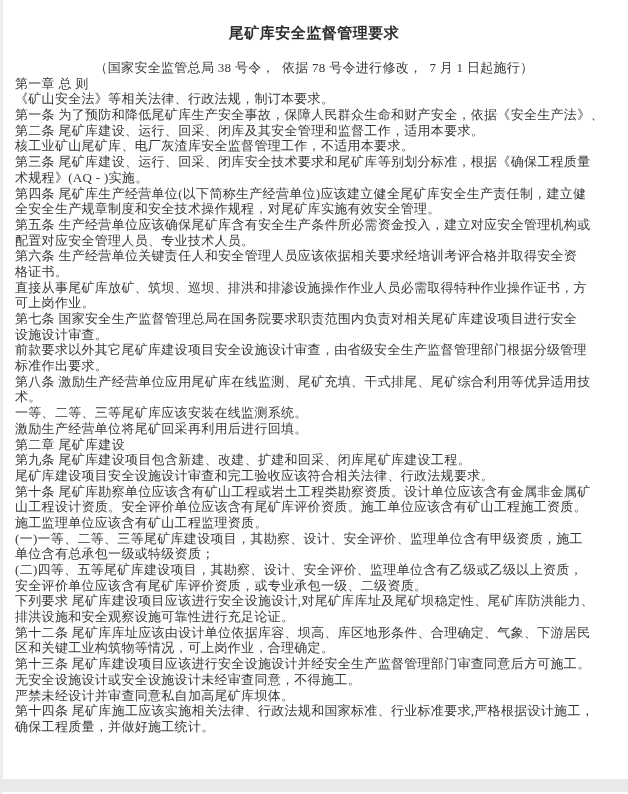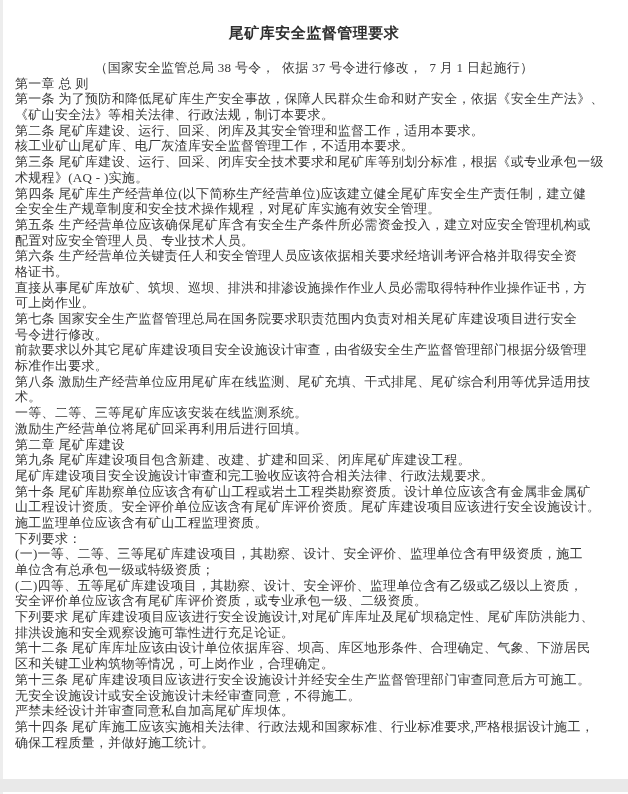--- a/index.html
+++ b/index.html
@@ -67,53 +67,52 @@
   }
 </style>
 </head>
 <body>
 
 <div class="page">
   <div class="left-edge"></div>
 
   <div class="doc-title">尾矿库安全监督管理要求</div>
 
-  <div class="doc-subtitle">（国家安全监管总局 38 号令，  依据 37 号令进行修改，  7 月 1 日起施行）</div>
+  <div class="doc-subtitle">（国家安全监管总局 38 号令，  依据 78 号令进行修改，  7 月 1 日起施行）</div>
 
   <div class="doc-body">
       <div class="line">第一章 总 则</div>
+      <div class="line">《矿山安全法》等相关法律、行政法规，制订本要求。</div>
       <div class="line">第一条 为了预防和降低尾矿库生产安全事故，保障人民群众生命和财产安全，依据《安全生产法》、</div>
-      <div class="line">《矿山安全法》等相关法律、行政法规，制订本要求。</div>
       <div class="line">第二条 尾矿库建设、运行、回采、闭库及其安全管理和监督工作，适用本要求。</div>
       <div class="line">核工业矿山尾矿库、电厂灰渣库安全监督管理工作，不适用本要求。</div>
-      <div class="line">第三条 尾矿库建设、运行、回采、闭库安全技术要求和尾矿库等别划分标准，根据《或专业承包一级</div>
+      <div class="line">第三条 尾矿库建设、运行、回采、闭库安全技术要求和尾矿库等别划分标准，根据《确保工程质量</div>
       <div class="line">术规程》(AQ - )实施。</div>
       <div class="line">第四条 尾矿库生产经营单位(以下简称生产经营单位)应该建立健全尾矿库安全生产责任制，建立健</div>
       <div class="line">全安全生产规章制度和安全技术操作规程，对尾矿库实施有效安全管理。</div>
       <div class="line">第五条 生产经营单位应该确保尾矿库含有安全生产条件所必需资金投入，建立对应安全管理机构或</div>
       <div class="line">配置对应安全管理人员、专业技术人员。</div>
       <div class="line">第六条 生产经营单位关键责任人和安全管理人员应该依据相关要求经培训考评合格并取得安全资</div>
       <div class="line">格证书。</div>
       <div class="line">直接从事尾矿库放矿、筑坝、巡坝、排洪和排渗设施操作作业人员必需取得特种作业操作证书，方</div>
       <div class="line">可上岗作业。</div>
       <div class="line">第七条 国家安全生产监督管理总局在国务院要求职责范围内负责对相关尾矿库建设项目进行安全</div>
-      <div class="line">号令进行修改。</div>
+      <div class="line">设施设计审查。</div>
       <div class="line">前款要求以外其它尾矿库建设项目安全设施设计审查，由省级安全生产监督管理部门根据分级管理</div>
       <div class="line">标准作出要求。</div>
       <div class="line">第八条 激励生产经营单位应用尾矿库在线监测、尾矿充填、干式排尾、尾矿综合利用等优异适用技</div>
       <div class="line">术。</div>
       <div class="line">一等、二等、三等尾矿库应该安装在线监测系统。</div>
       <div class="line">激励生产经营单位将尾矿回采再利用后进行回填。</div>
       <div class="line">第二章 尾矿库建设</div>
       <div class="line">第九条 尾矿库建设项目包含新建、改建、扩建和回采、闭库尾矿库建设工程。</div>
       <div class="line">尾矿库建设项目安全设施设计审查和完工验收应该符合相关法律、行政法规要求。</div>
       <div class="line">第十条 尾矿库勘察单位应该含有矿山工程或岩土工程类勘察资质。设计单位应该含有金属非金属矿</div>
-      <div class="line">山工程设计资质。安全评价单位应该含有尾矿库评价资质。尾矿库建设项目应该进行安全设施设计。</div>
+      <div class="line">山工程设计资质。安全评价单位应该含有尾矿库评价资质。施工单位应该含有矿山工程施工资质。</div>
       <div class="line">施工监理单位应该含有矿山工程监理资质。</div>
-      <div class="line">下列要求：</div>
       <div class="line">(一)一等、二等、三等尾矿库建设项目，其勘察、设计、安全评价、监理单位含有甲级资质，施工</div>
       <div class="line">单位含有总承包一级或特级资质；</div>
       <div class="line">(二)四等、五等尾矿库建设项目，其勘察、设计、安全评价、监理单位含有乙级或乙级以上资质，</div>
       <div class="line">安全评价单位应该含有尾矿库评价资质，或专业承包一级、二级资质。</div>
       <div class="line">下列要求 尾矿库建设项目应该进行安全设施设计,对尾矿库库址及尾矿坝稳定性、尾矿库防洪能力、</div>
       <div class="line">排洪设施和安全观察设施可靠性进行充足论证。</div>
       <div class="line">第十二条 尾矿库库址应该由设计单位依据库容、坝高、库区地形条件、合理确定、气象、下游居民</div>
       <div class="line">区和关键工业构筑物等情况，可上岗作业，合理确定。</div>
       <div class="line">第十三条 尾矿库建设项目应该进行安全设施设计并经安全生产监督管理部门审查同意后方可施工。</div>
       <div class="line">无安全设施设计或安全设施设计未经审查同意，不得施工。</div>

